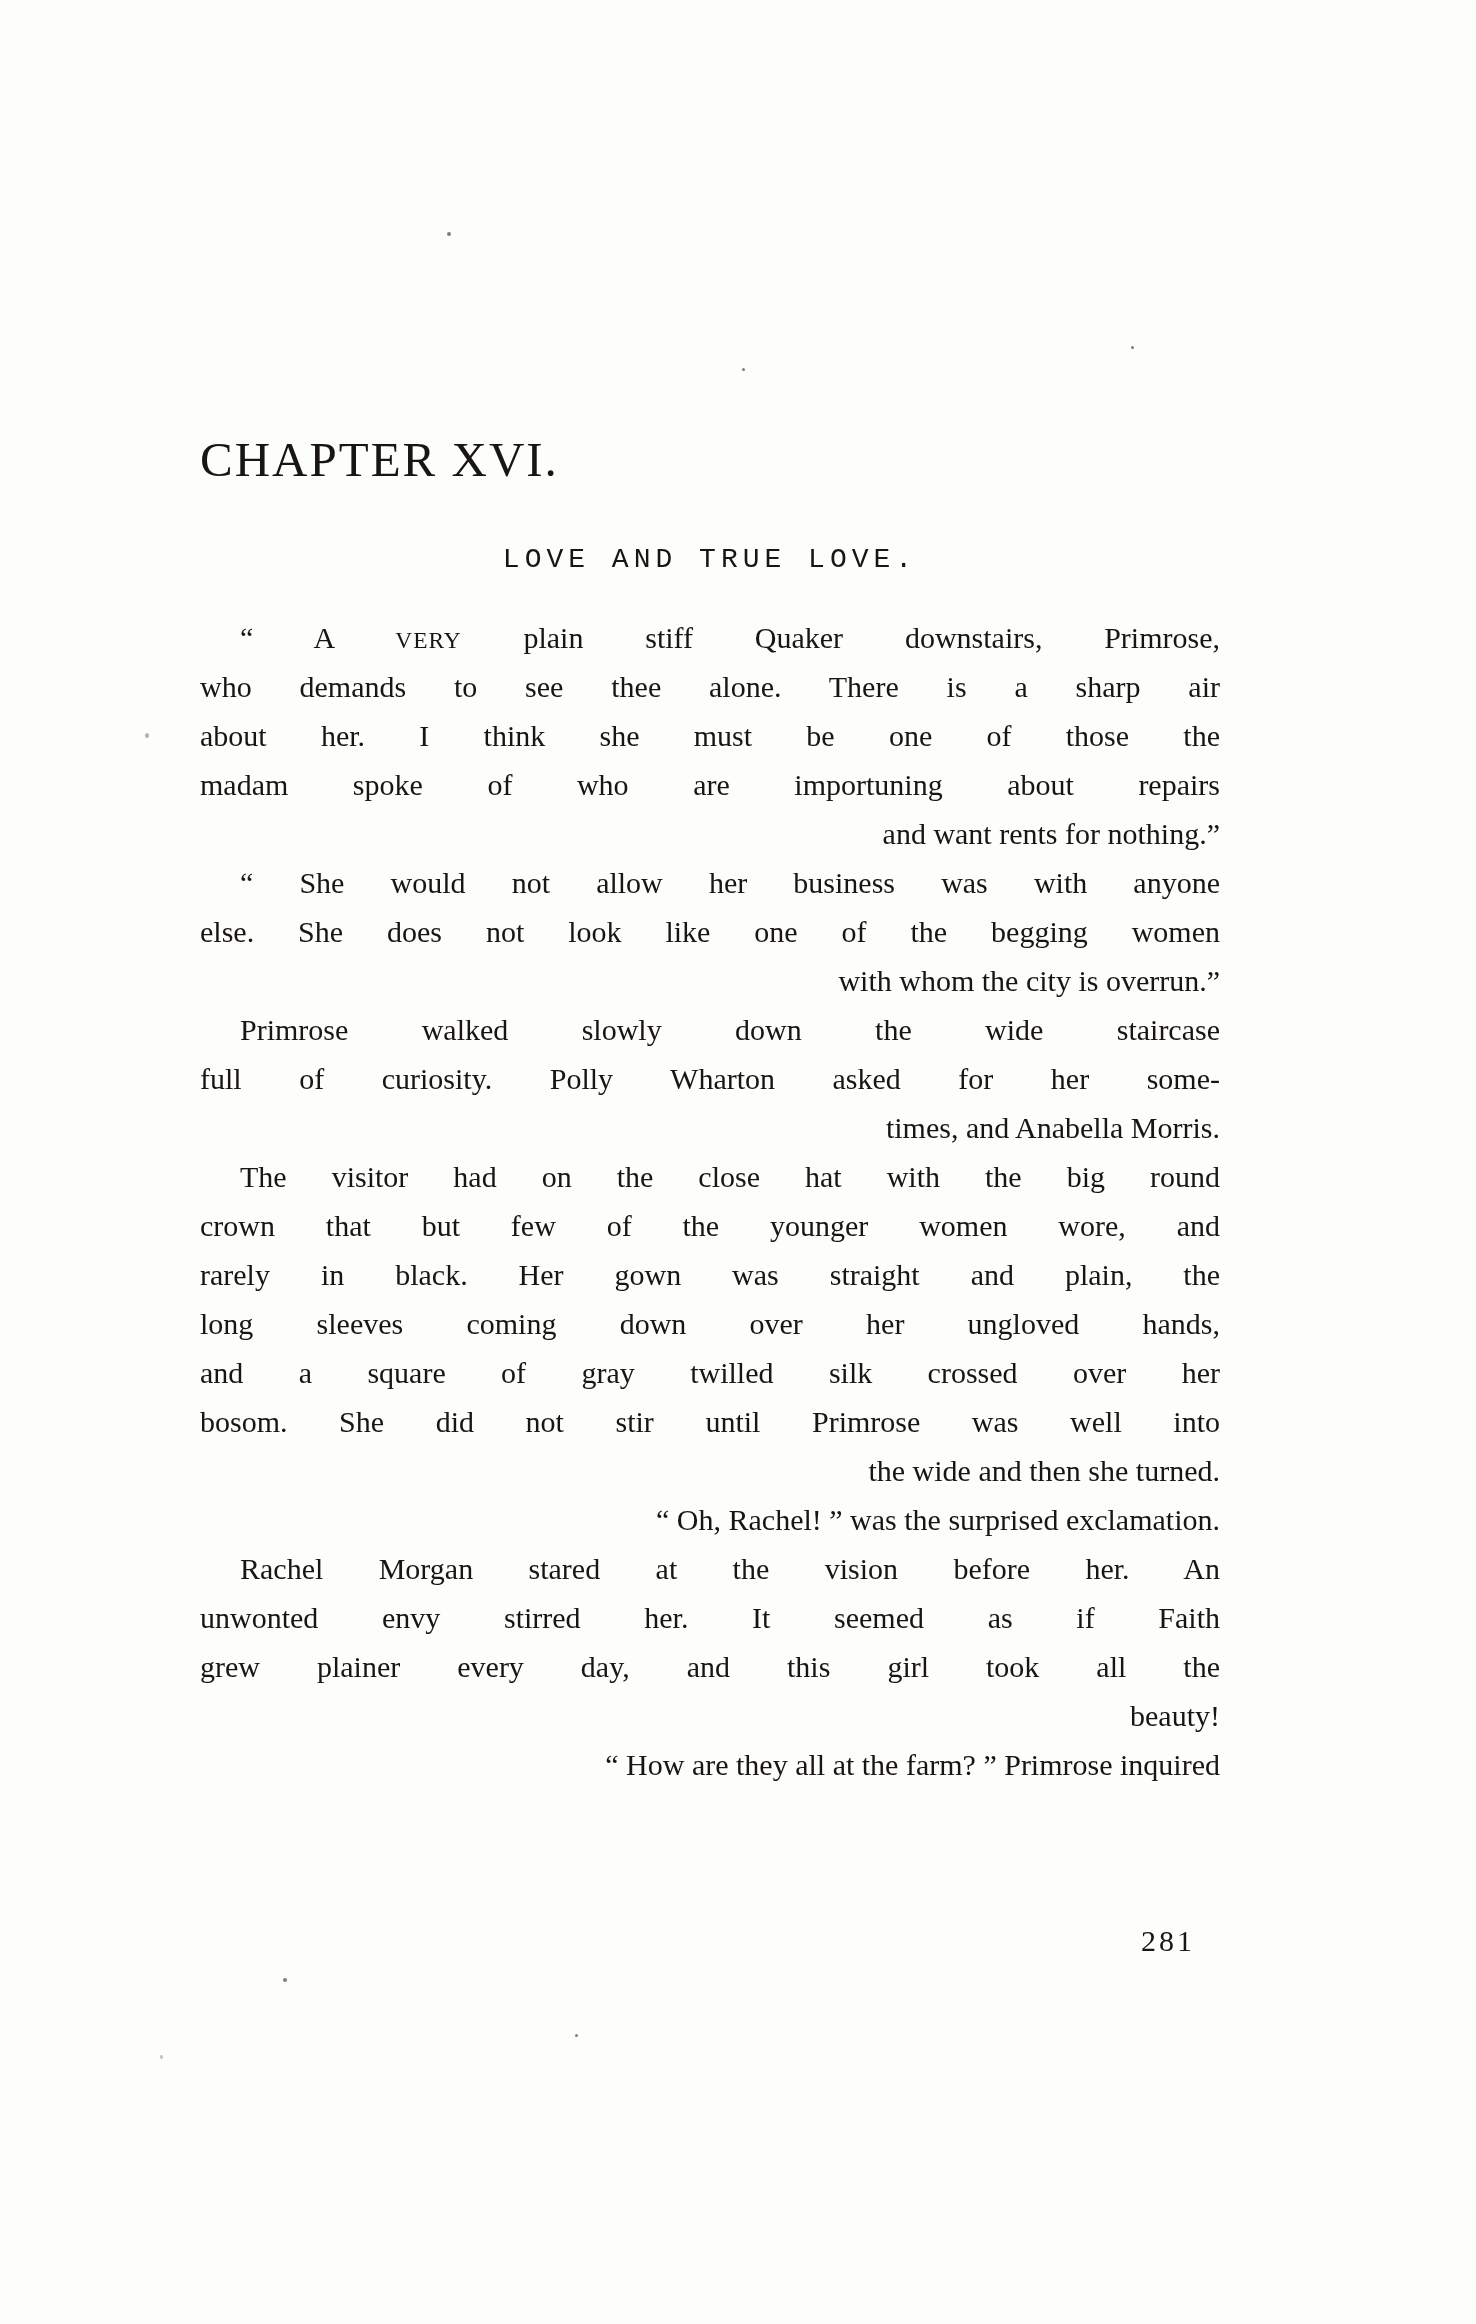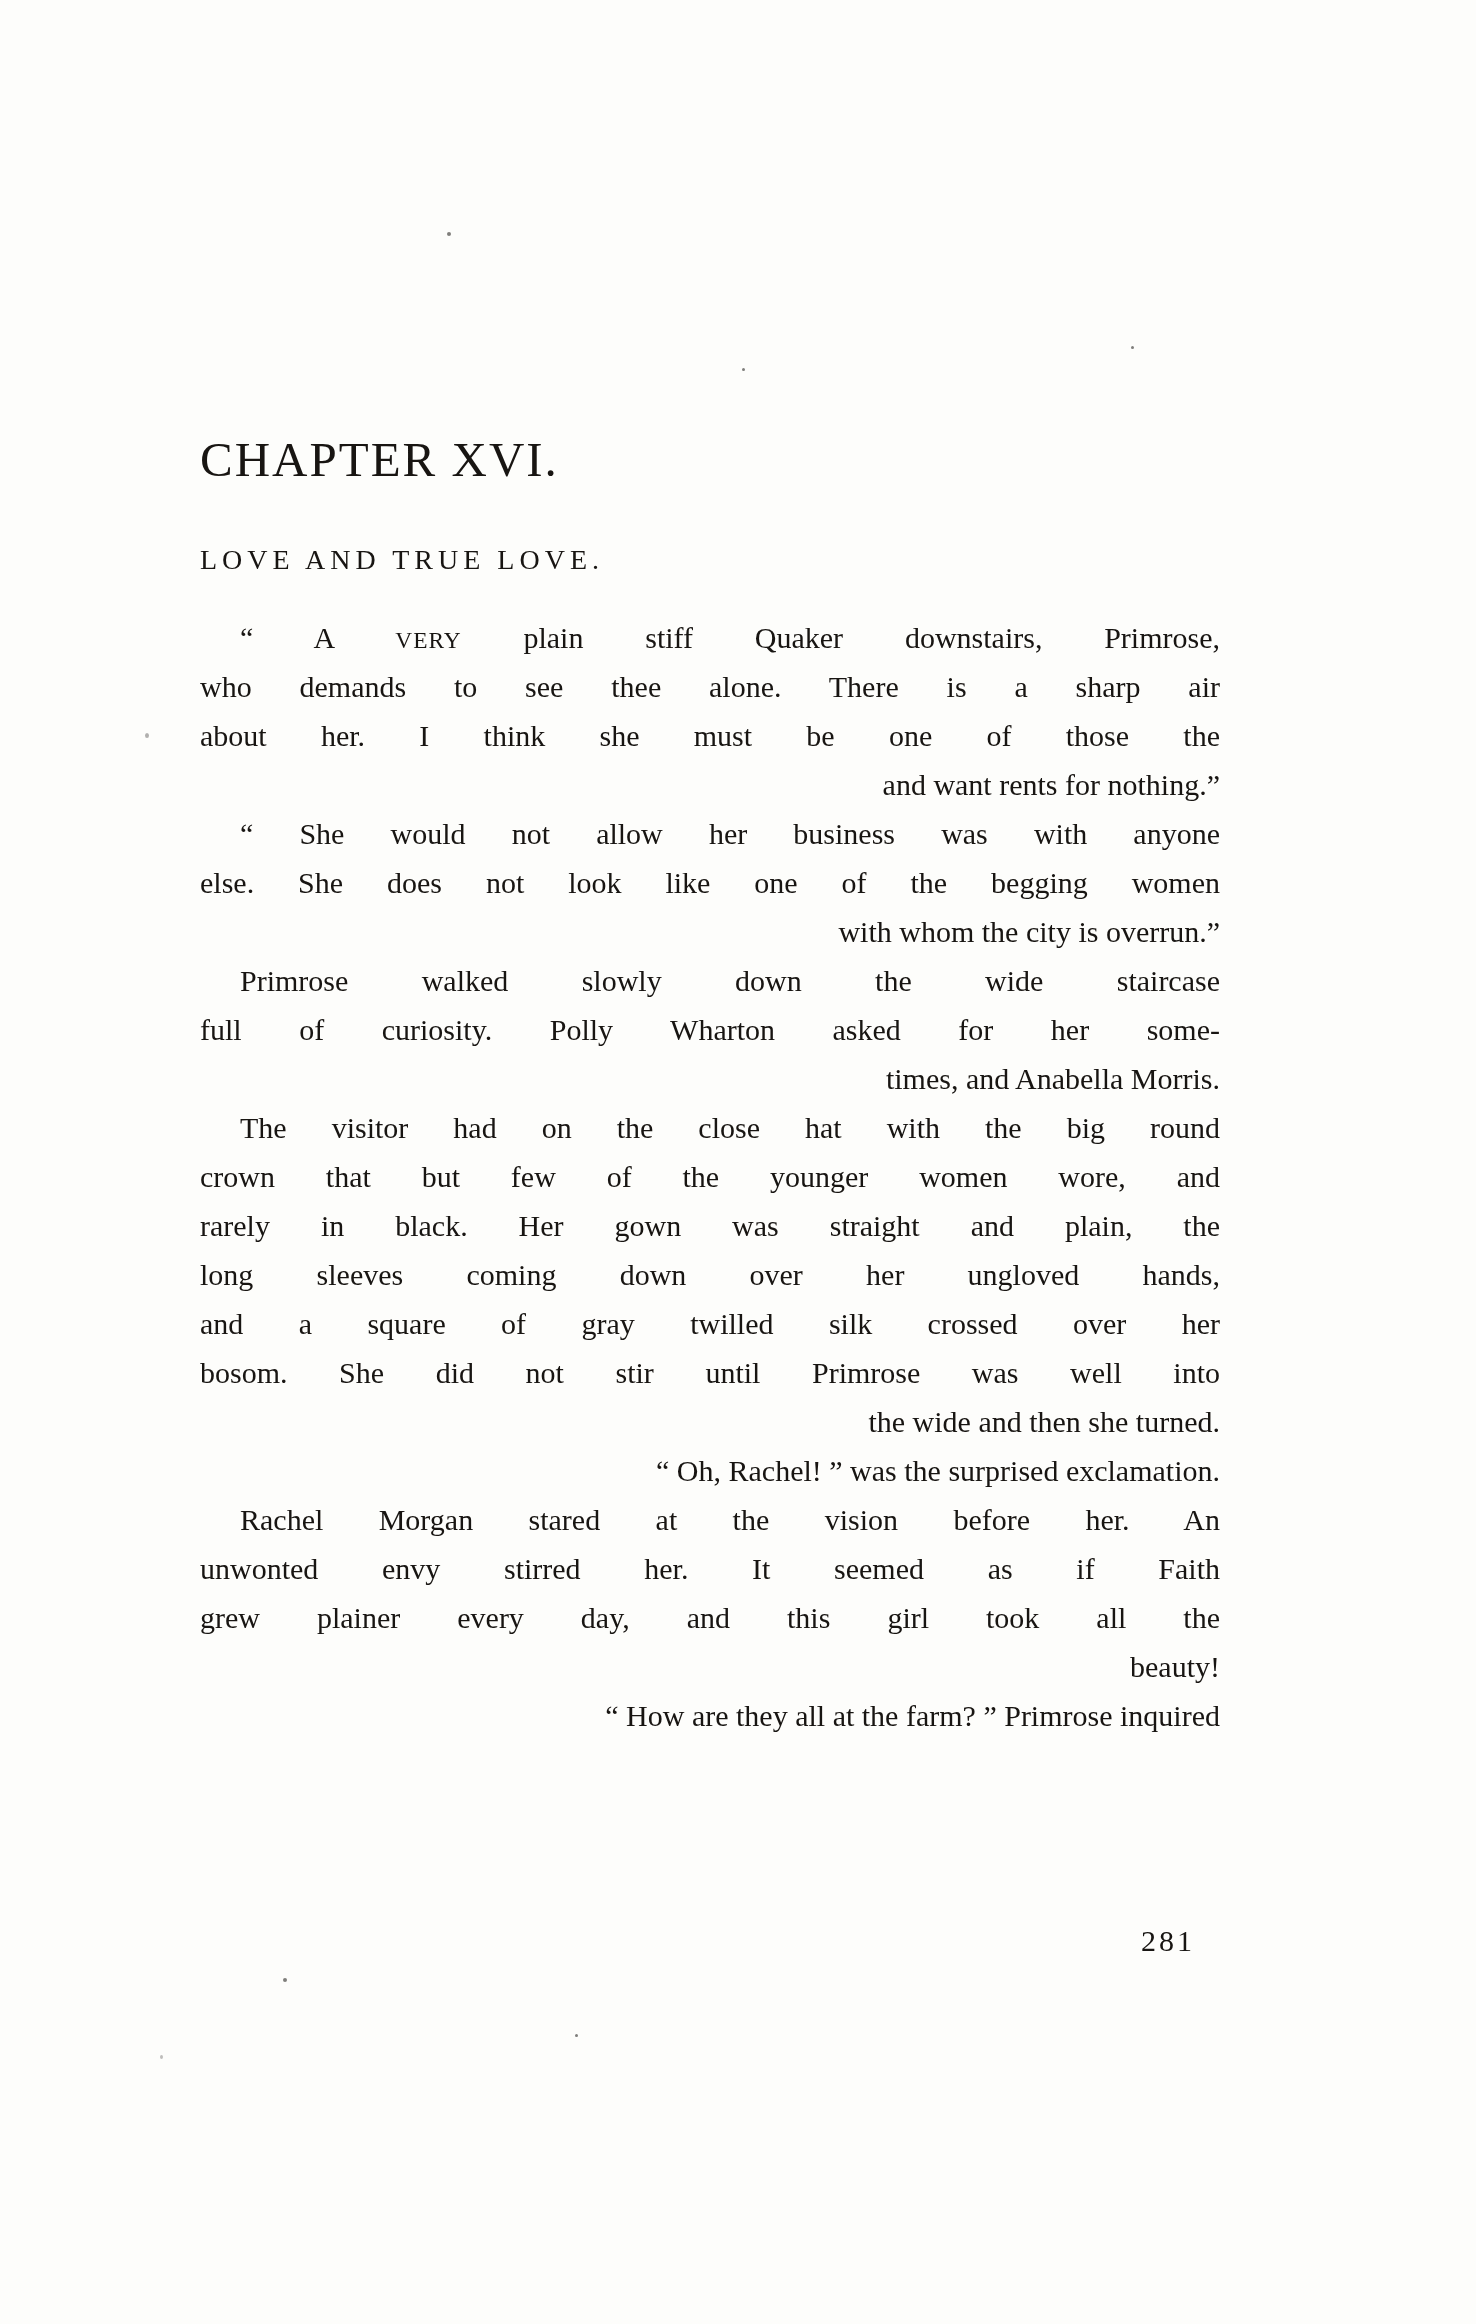--- a/index.html
+++ b/index.html
@@ -27,24 +27,26 @@
     font-size: 49px;
     letter-spacing: 2px;
     line-height: 52px;
     white-space: nowrap;
   }
   .chapter-subtitle {
     position: absolute;
     left: 200px;
     width: 1020px;
     top: 545px;
+    text-align: center;
     font-size: 28px;
     letter-spacing: 5px;
     line-height: 30px;
     white-space: nowrap;
+    font-family: Liberation Mono, monospace;
   }
   .body-text {
     position: absolute;
     left: 200px;
     top: 613px;
     width: 1020px;
     font-size: 30px;
   }
   .para {
     margin: 0;
@@ -89,20 +91,21 @@
 
   <div class="chapter-heading">CHAPTER XVI.</div>
 
   <div class="chapter-subtitle">LOVE AND TRUE LOVE.</div>
 
   <div class="body-text" id="body-text">
       <div class="para">
         <div class="line justify indent"><span>“ A </span><span class="sc">VERY</span><span> plain stiff Quaker downstairs, Primrose,</span></div>
         <div class="line justify">who demands to see thee alone.  There is a sharp air</div>
         <div class="line justify">about her.  I think she must be one of those the</div>
+        <div class="line justify">madam spoke of who are importuning about repairs</div>
         <div class="line">and want rents for nothing.”</div>
       </div>
       <div class="para">
         <div class="line justify indent">“ She would not allow her business was with anyone</div>
         <div class="line justify">else.  She does not look like one of the begging women</div>
         <div class="line">with whom the city is overrun.”</div>
       </div>
       <div class="para">
         <div class="line justify indent">Primrose walked slowly down the wide staircase</div>
         <div class="line justify">full of curiosity.  Polly Wharton asked for her some-</div>

